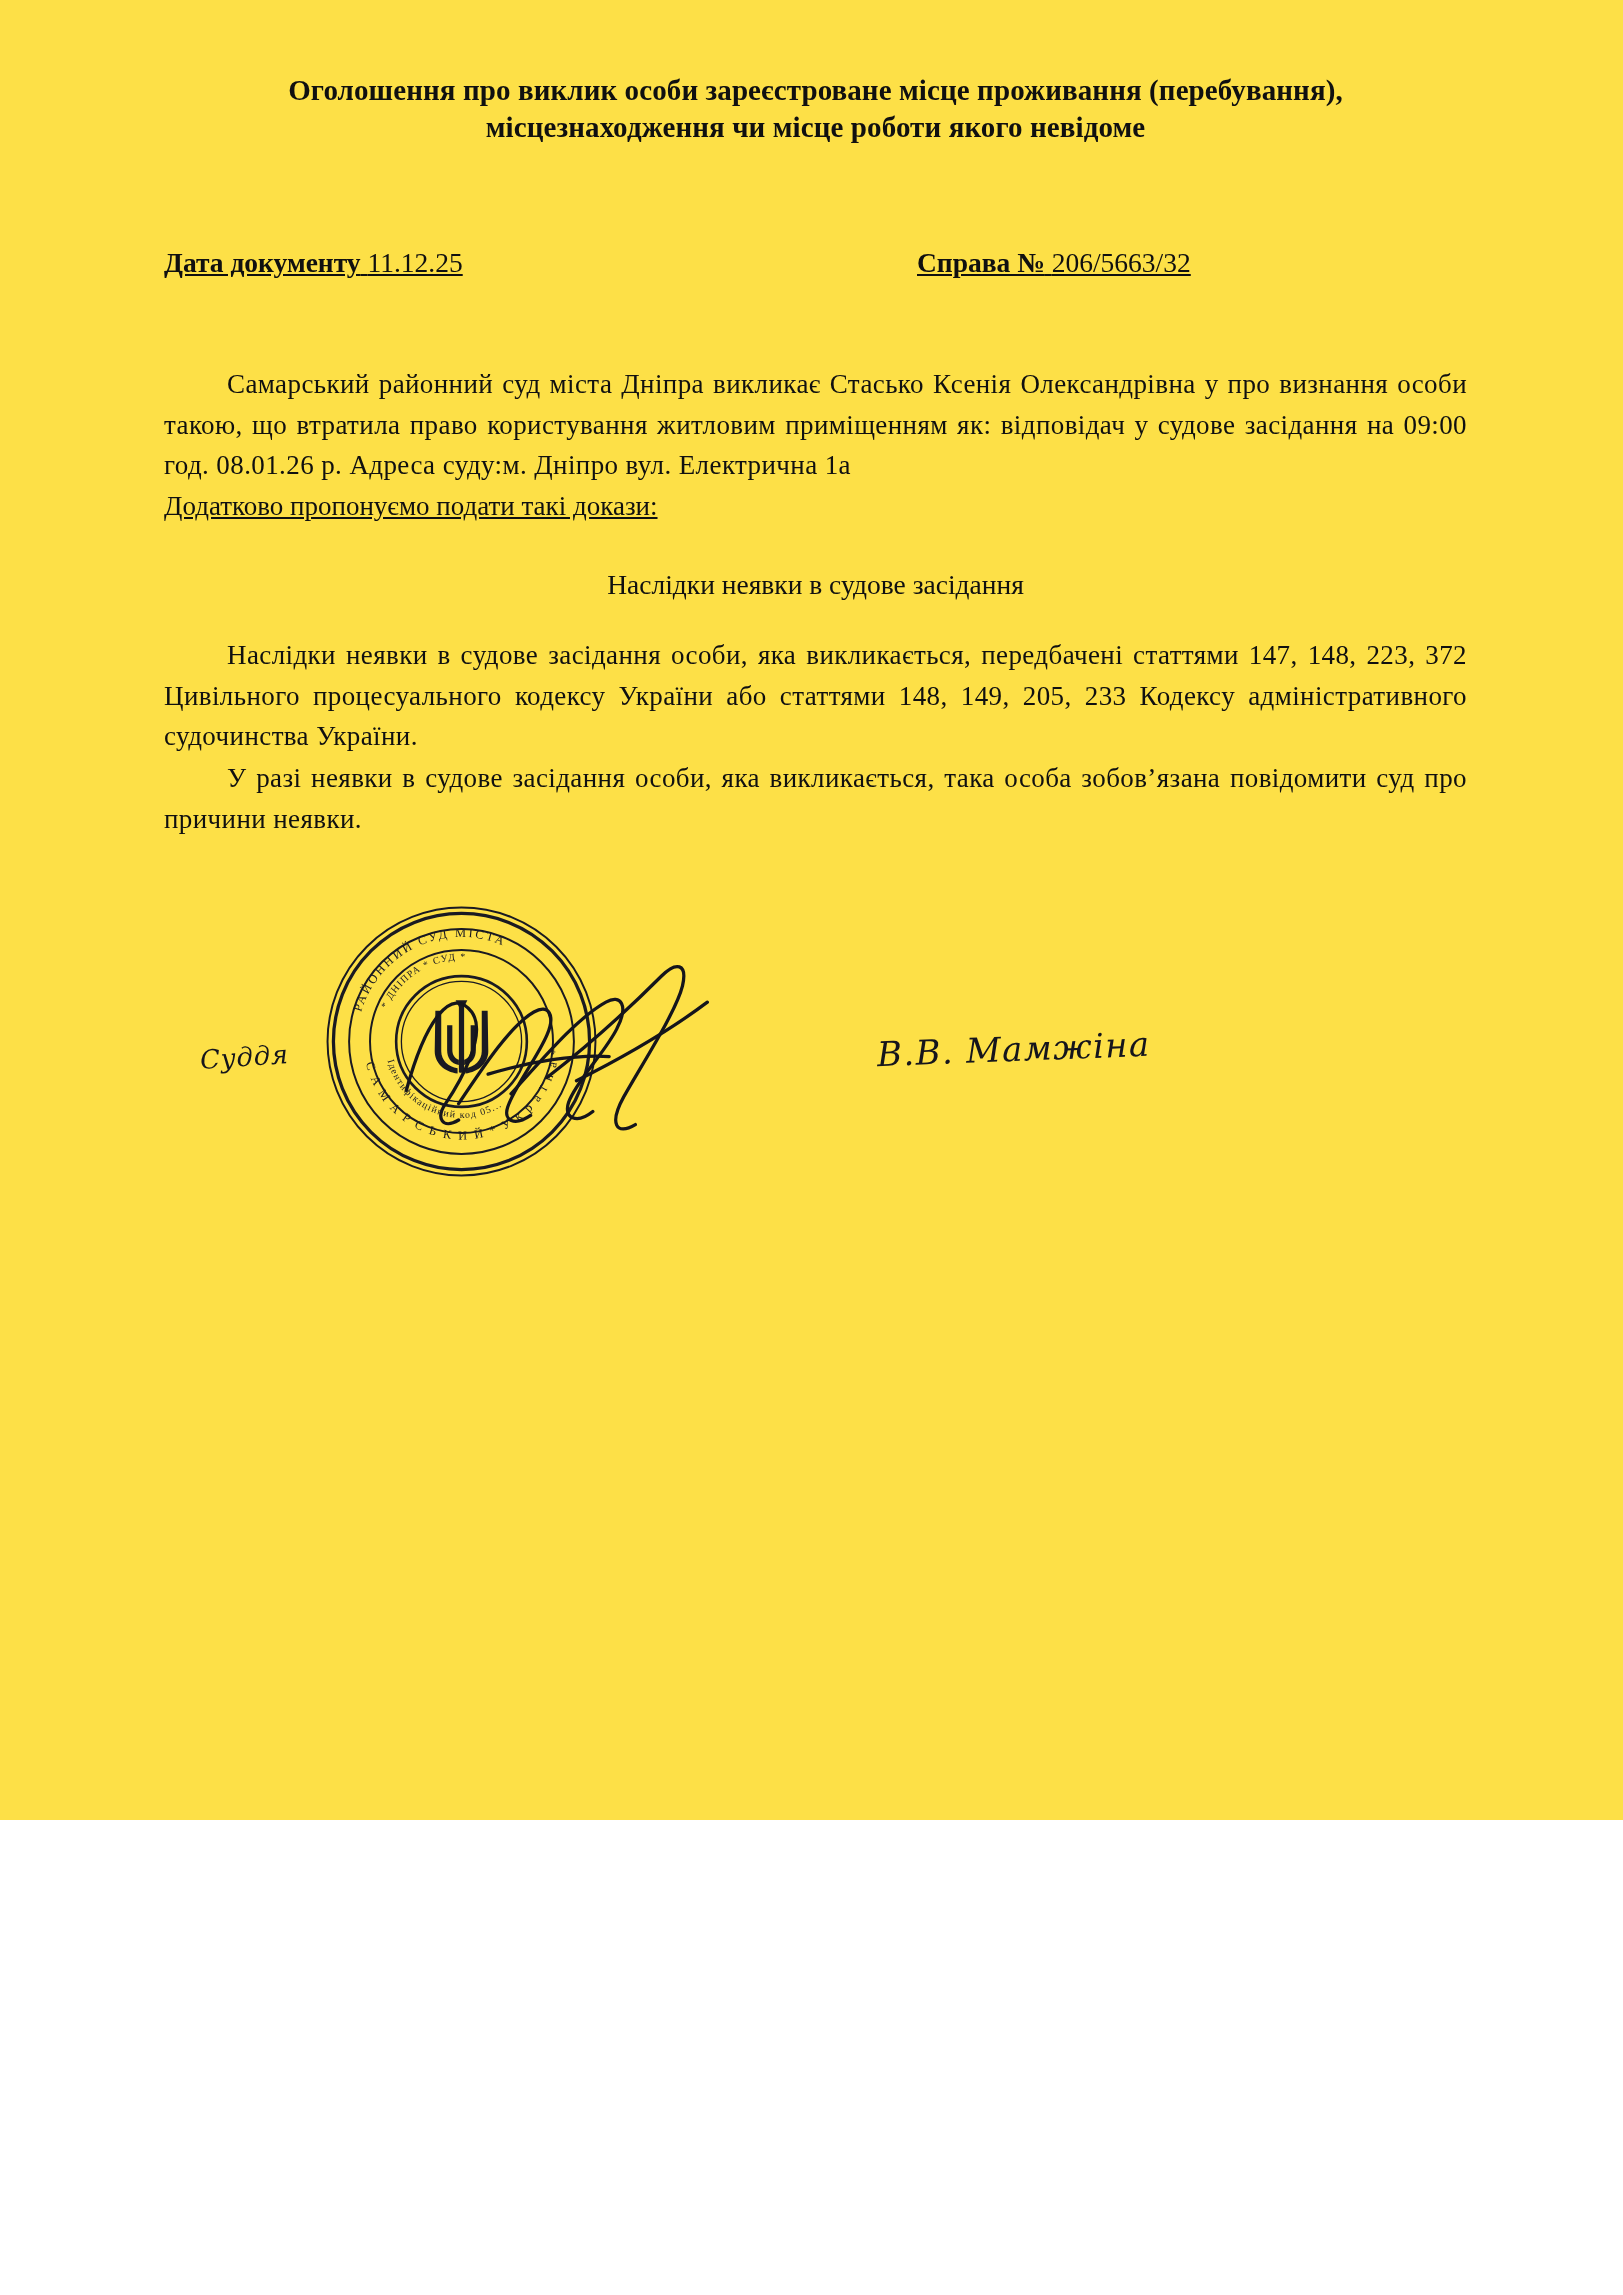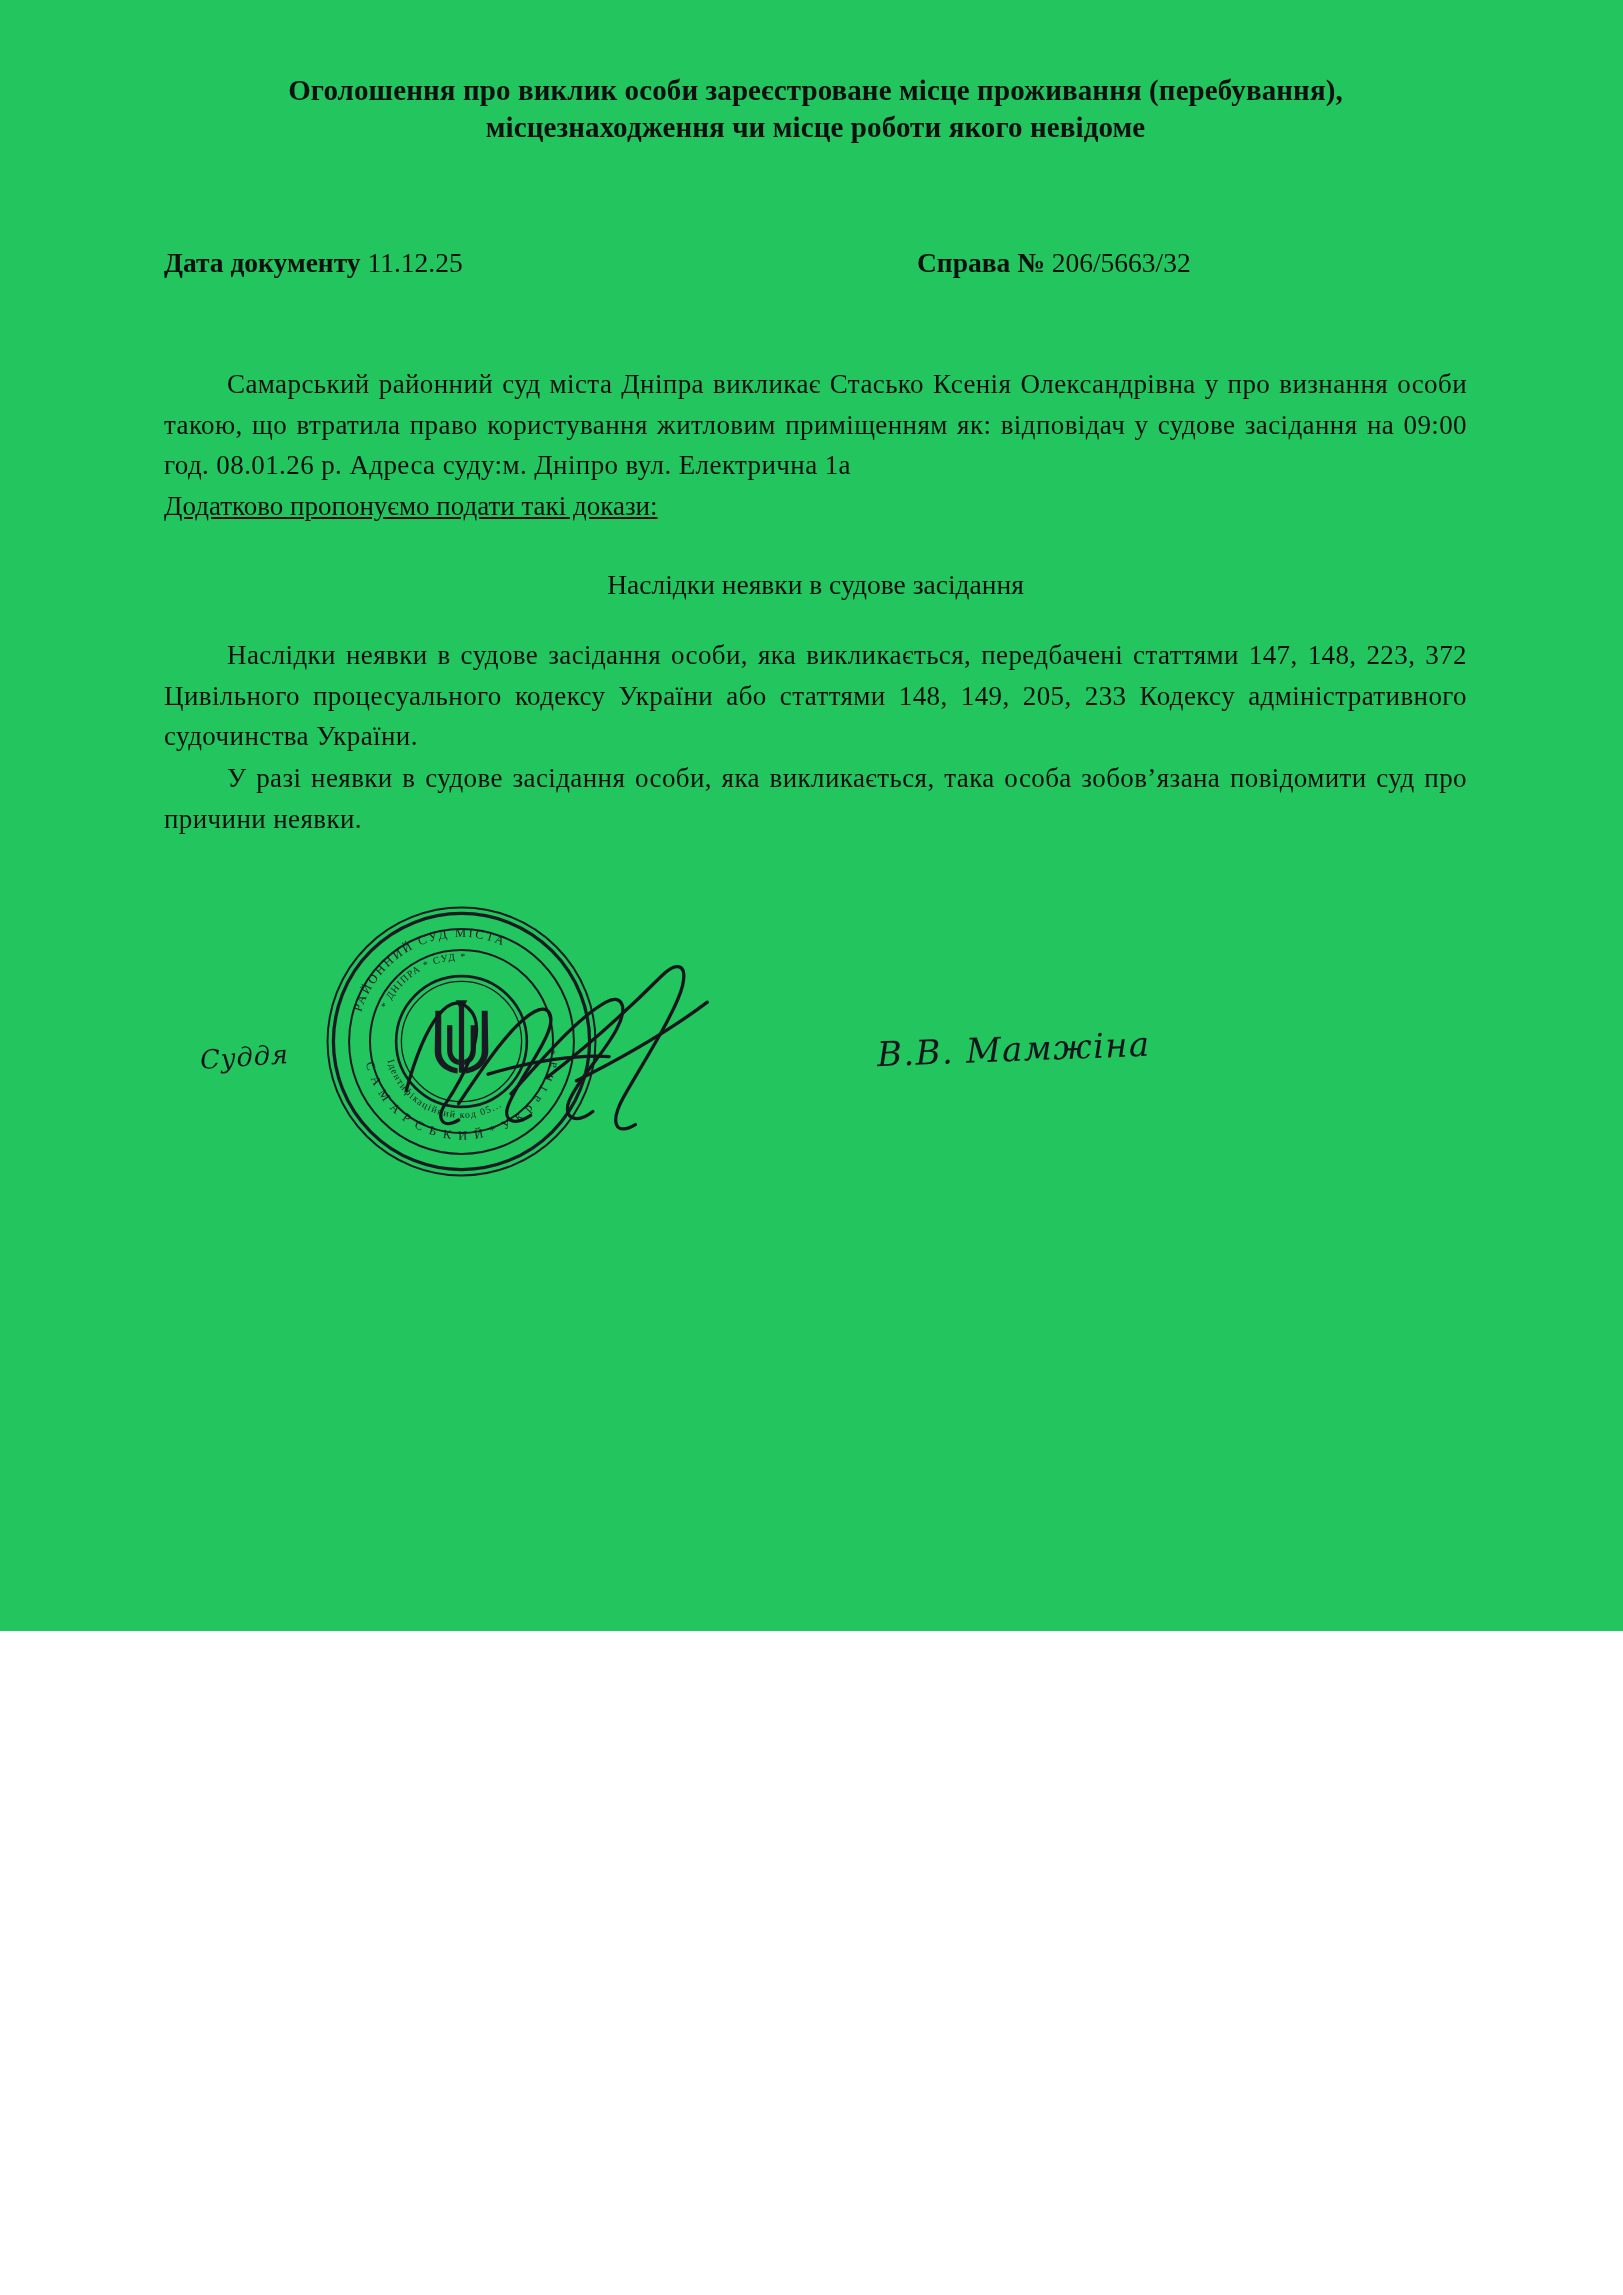--- a/index.html
+++ b/index.html
@@ -12,22 +12,22 @@
     height: 2295px;
     position: relative;
     font-family: "Liberation Serif", serif;
     color: #101010;
     overflow: hidden;
   }
   .page {
     position: absolute;
     top: 0; left: 0;
     width: 1623px;
-    height: 1631px;
-    background: #22c55e;
+    height: 1820px;
+    background: #fde047;
   }
   .content {
     position: absolute;
     left: 164px;
     top: 72px;
     width: 1303px;
   }
   .doc-title {
     text-align: center;
     font-weight: bold;
@@ -36,20 +36,21 @@
     letter-spacing: 0.1px;
     margin: 0 auto;
     width: 1231px;
   }
   .meta-row {
     display: flex;
     justify-content: flex-start;
     align-items: flex-end;
     margin-top: 101px;
     font-size: 27.5px;
+    text-decoration: underline;
   }
   .meta-left {
     width: 753px;
   }
   .meta-left .label,
   .meta-right .label {
     font-weight: bold;
   }
   .meta-left .value,
   .meta-right .value {

